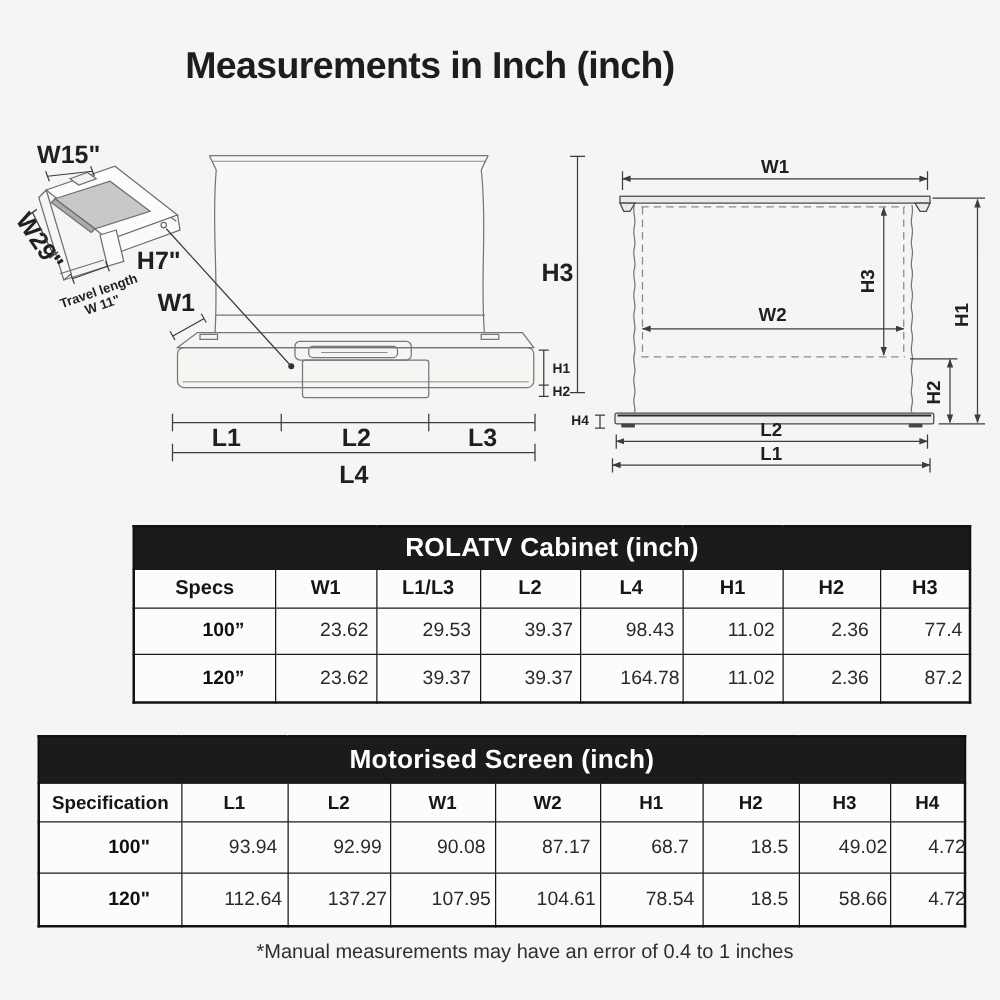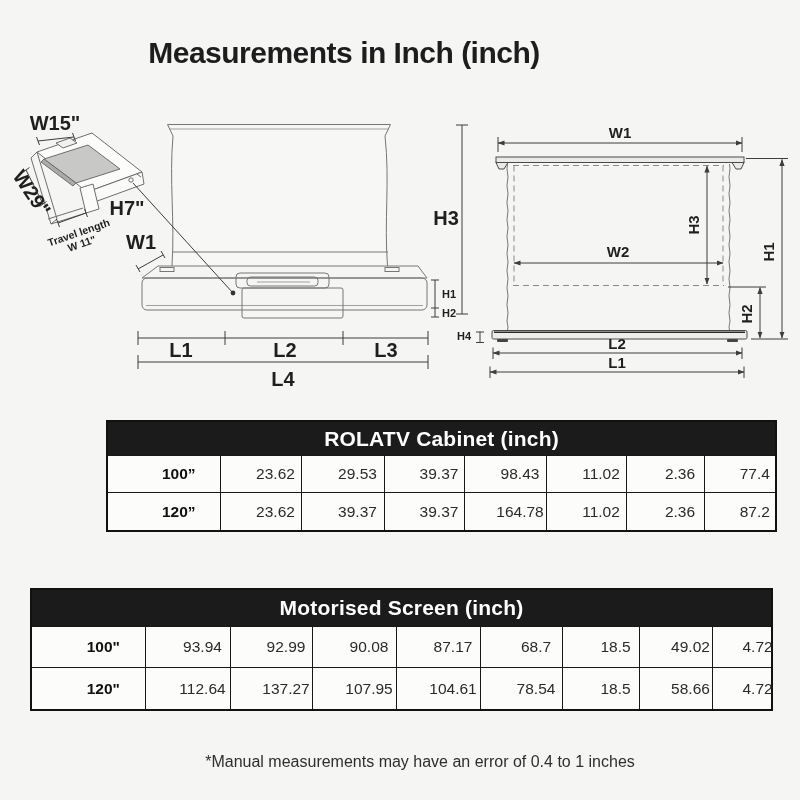--- a/index.html
+++ b/index.html
@@ -179,20 +179,30 @@
       <col style="width:80px">
     <col style="width:82px">
       <col style="width:80px">
       <col style="width:78px">
       <col style="width:72px">
   </colgroup>
   <thead>
     <tr>
         <th class="bar" colspan="8">ROLATV Cabinet (inch)</th>
       </tr>
+    <tr class="cols">
+      <th>Specs</th>
+      <th>W1</th>
+      <th>L1/L3</th>
+      <th>L2</th>
+      <th>L4</th>
+      <th>H1</th>
+      <th>H2</th>
+      <th>H3</th>
+    </tr>
   </thead>
   <tbody>
     <tr>
       <td class="spec">100”</td>
       <td>23.62</td>
       <td>29.53</td>
       <td>39.37</td>
       <td>98.43</td>
       <td>11.02</td>
       <td>2.36</td>
@@ -220,20 +230,31 @@
       <col style="width:84px">
     <col style="width:82px">
       <col style="width:77px">
       <col style="width:73px">
       <col style="width:60px">
   </colgroup>
   <thead>
     <tr>
         <th class="bar" colspan="9">Motorised Screen (inch)</th>
       </tr>
+    <tr class="cols">
+      <th>Specification</th>
+      <th>L1</th>
+      <th>L2</th>
+      <th>W1</th>
+      <th>W2</th>
+      <th>H1</th>
+      <th>H2</th>
+      <th>H3</th>
+      <th>H4</th>
+    </tr>
   </thead>
   <tbody>
     <tr>
       <td class="spec">100"</td>
       <td>93.94</td>
       <td>92.99</td>
       <td>90.08</td>
       <td>87.17</td>
       <td>68.7</td>
       <td>18.5</td>

